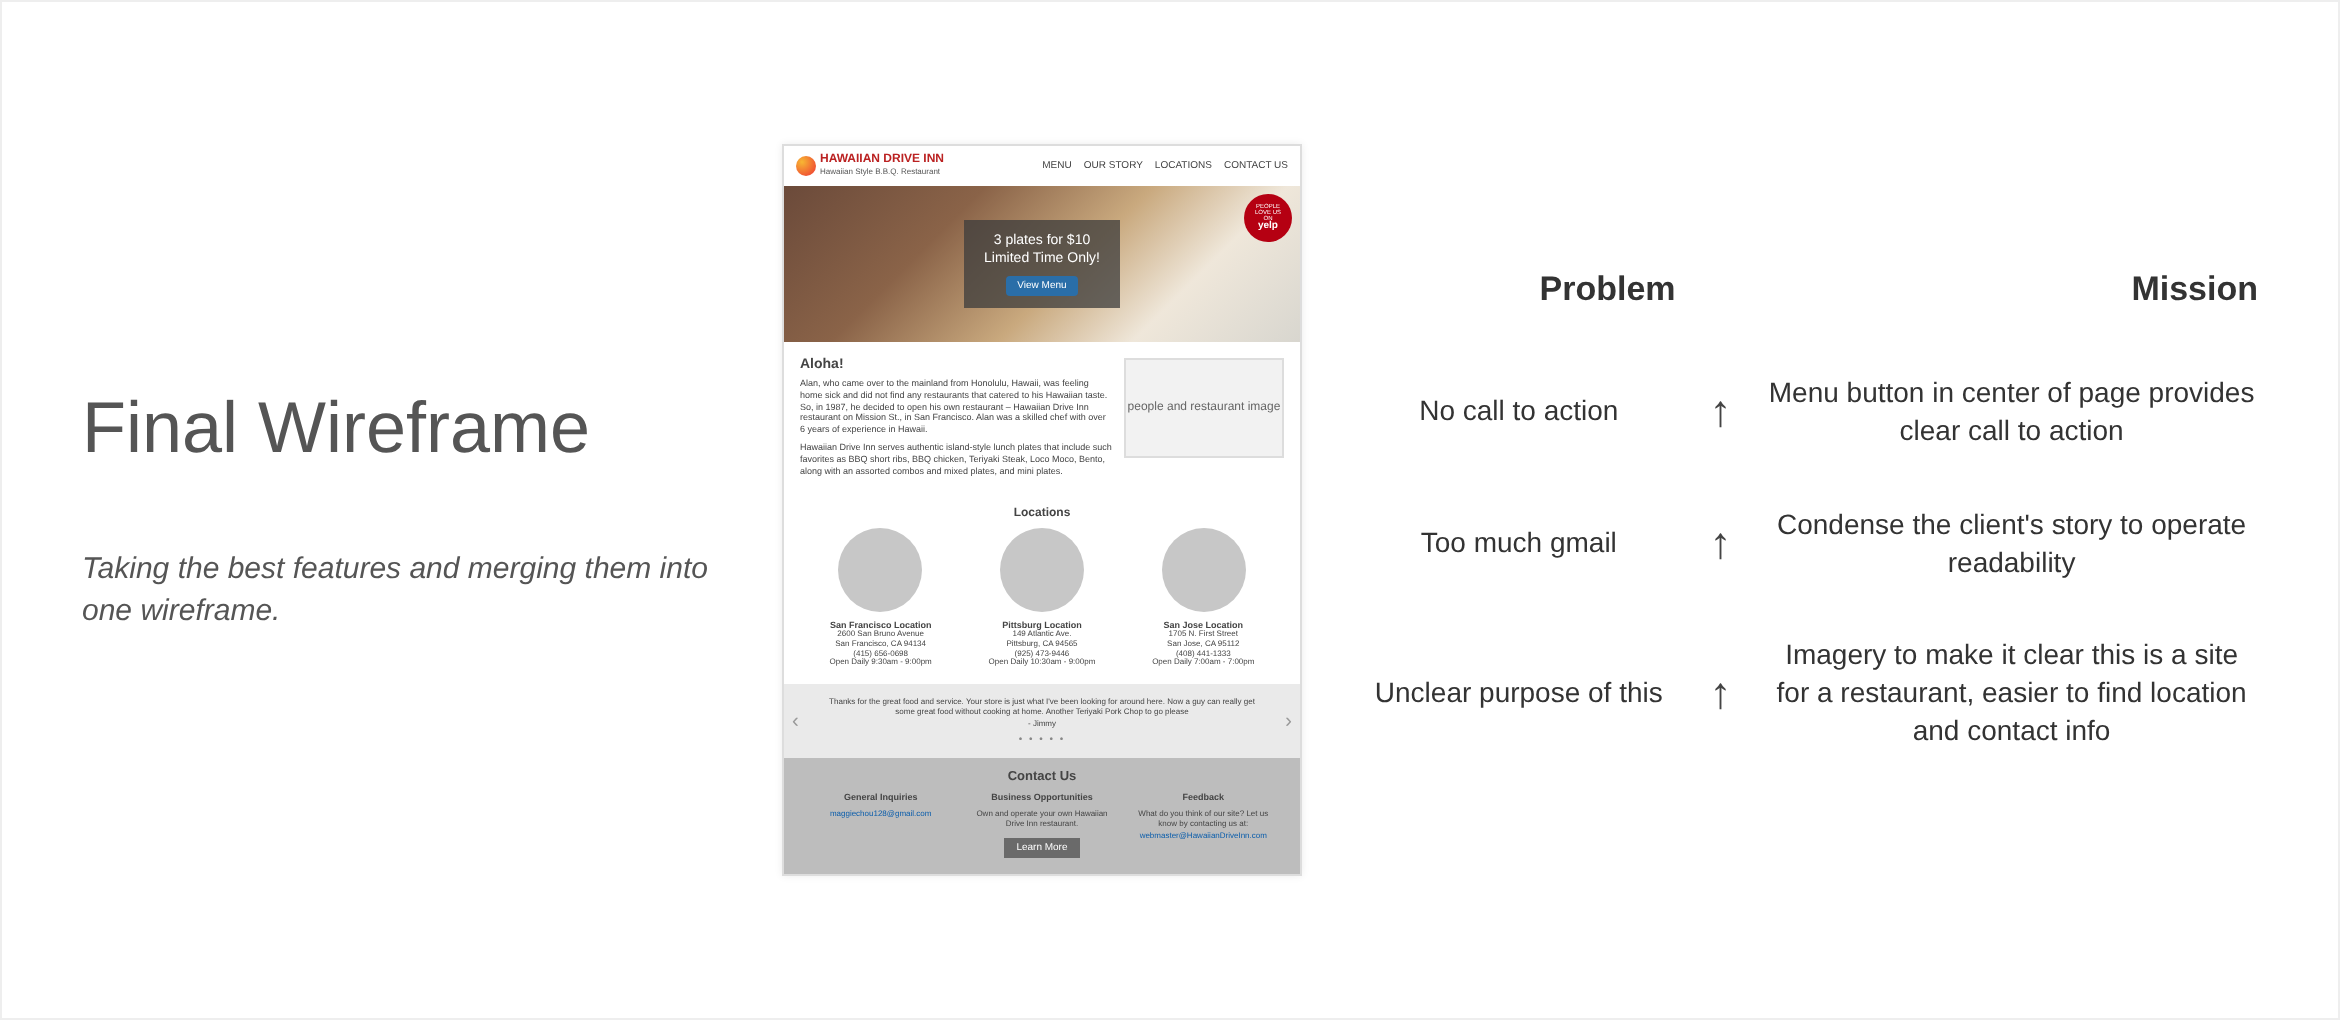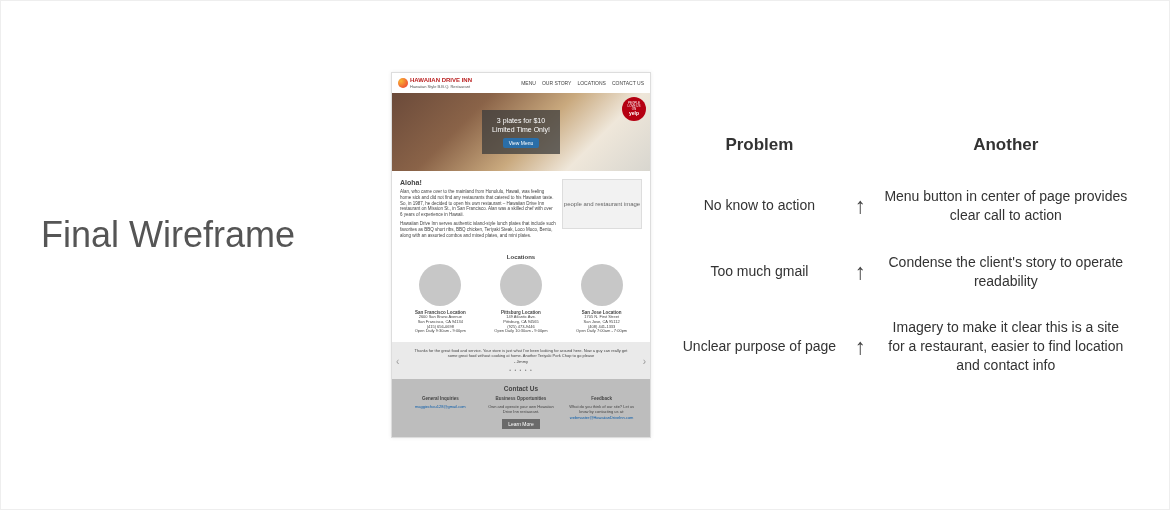--- a/index.html
+++ b/index.html
@@ -47,21 +47,21 @@
     padding-left: 20px;
   }
   table.ps-table {
     width: 100%;
     border-collapse: separate;
     border-spacing: 0 28px;
   }
   table.ps-table th {
     font-weight: bold;
     font-size: 17px;
-    text-align: center;
+    text-align: right;
     color: #333;
     padding-bottom: 4px;
   }
   table.ps-table td {
     vertical-align: middle;
     text-align: center;
     font-size: 14px;
     line-height: 1.35;
     color: #333;
   }
@@ -185,20 +185,21 @@
     font-size: 5px; padding: 2px 6px;
   }
 </style>
 </head>
 <body>
 
 <div class="layout">
 
   <div class="left-col">
     <h1>Final Wireframe</h1>
+    <p class="subtitle">Taking the best features and merging them into one wireframe.</p>
   </div>
 
   <div class="center-col">
     <div class="wf">
 
       <div class="wf-header">
         <div class="wf-logo">
           <span class="wf-logo-icon"></span>
           <span>
             <span class="wf-logo-text">HAWAIIAN DRIVE INN</span><br>
@@ -294,34 +295,34 @@
 
     </div>
   </div>
 
   <div class="right-col">
     <table class="ps-table">
       <tbody>
           <tr>
         <th>Problem</th>
         <th></th>
-        <th>Another</th>
+        <th>Mission</th>
       </tr>
       <tr>
-        <td class="problem">No know to action</td>
+        <td class="problem">No call to action</td>
         <td class="arrow-cell"><span class="arrow">↑</span></td>
         <td class="solution">Menu button in center of page provides clear call to action</td>
       </tr>
       <tr>
         <td class="problem">Too much gmail</td>
         <td class="arrow-cell"><span class="arrow">↑</span></td>
         <td class="solution">Condense the client's story to operate readability</td>
       </tr>
       <tr>
-        <td class="problem">Unclear purpose of page</td>
+        <td class="problem">Unclear purpose of this</td>
         <td class="arrow-cell"><span class="arrow">↑</span></td>
         <td class="solution">Imagery to make it clear this is a site for a restaurant, easier to find location and contact info</td>
       </tr>
     </tbody>
       </table>
   </div>
 
 </div>
 
 </body></html>

